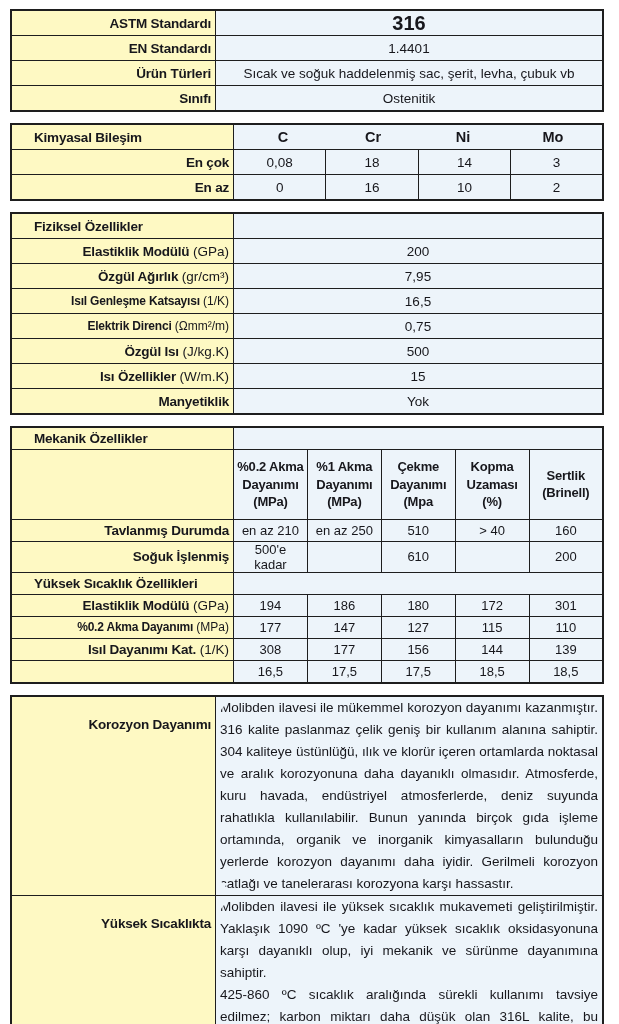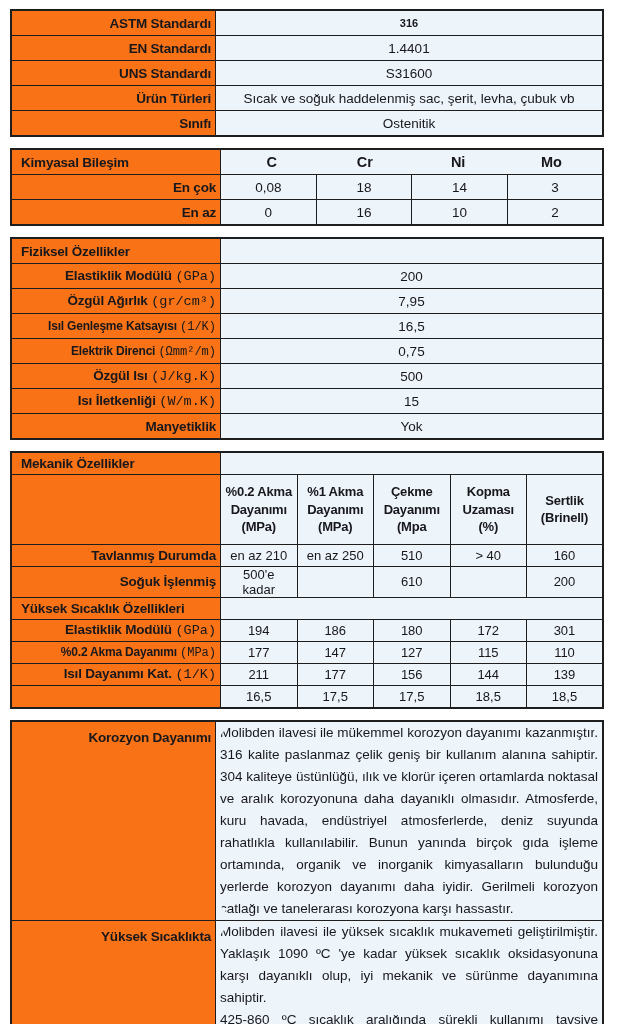--- a/index.html
+++ b/index.html
@@ -14,63 +14,59 @@
     width:594px;margin:0 0 11px 10px;
     background:#edf4fa;
     border:2px solid #1e1e1e;
   }
   table.tbl td{
     border:1.5px solid #1e1e1e;
     height:24px;padding:0 4px;
     font-size:13.5px;overflow:hidden;
   }
   td.lbl{
-    width:195px;background:#f97316;
+    width:195px;background:#fef9c3;
     font-weight:bold;text-align:right;
     padding-right:7px;letter-spacing:-0.2px;
   }
-  td.lbl.left{text-align:left;padding-left:9px;}
-  td.lbl .unit{font-weight:normal;letter-spacing:0;font-family:Liberation Mono, monospace;}
+  td.lbl.left{text-align:left;padding-left:22px;}
+  td.lbl .unit{font-weight:normal;letter-spacing:0;}
   td.lbl.small{font-size:12px;}
   td.val{text-align:center;}
-  td.val.strong{font-weight:bold;font-size:11px;}
+  td.val.strong{font-weight:bold;font-size:20px;}
   .grid4{display:grid;grid-template-columns:repeat(4,1fr);}
   .grid4 span{text-align:center;font-weight:bold;font-size:14.5px;}
   
   table.t4 td{height:21px;}
   table.t4 td.colh{
     height:auto;font-weight:bold;text-align:center;
     font-size:13px;line-height:1.35;padding:8px 2px;
     vertical-align:middle;letter-spacing:-0.2px;
   }
   table.t4 td.val{font-size:13px;}
   
   table.t5 td{height:auto;}
-  table.t5 td.lbl{vertical-align:top;padding-top:8px;}
+  table.t5 td.lbl{vertical-align:top;padding-top:20px;}
   td.note{
     text-align:justify;padding:2px 7px 3px 7px;
     font-size:13.2px;line-height:22px;vertical-align:top;border-radius:28px;
   }
 </style>
 </head>
 <body>
 
 <table class="tbl t1">
   <tbody>
       <tr>
     <td class="lbl">ASTM Standardı</td>
     <td class="val strong">316</td>
   </tr>
   <tr>
     <td class="lbl">EN Standardı</td>
     <td class="val">1.4401</td>
-  </tr>
-  <tr>
-    <td class="lbl">UNS Standardı</td>
-    <td class="val">S31600</td>
   </tr>
   <tr>
     <td class="lbl">Ürün Türleri</td>
     <td class="val">Sıcak ve soğuk haddelenmiş sac, şerit, levha, çubuk vb</td>
   </tr>
   <tr>
     <td class="lbl">Sınıfı</td>
     <td class="val">Ostenitik</td>
   </tr>
 </tbody>
@@ -126,21 +122,21 @@
   </tr>
   <tr>
     <td class="lbl small"><span>Elektrik Direnci</span> <span class="unit">(Ωmm²/m)</span></td>
     <td class="val">0,75</td>
   </tr>
   <tr>
     <td class="lbl"><span>Özgül Isı</span> <span class="unit">(J/kg.K)</span></td>
     <td class="val">500</td>
   </tr>
   <tr>
-    <td class="lbl"><span>Isı İletkenliği</span> <span class="unit">(W/m.K)</span></td>
+    <td class="lbl"><span>Isı Özellikler</span> <span class="unit">(W/m.K)</span></td>
     <td class="val">15</td>
   </tr>
   <tr>
     <td class="lbl"><span>Manyetiklik</span></td>
     <td class="val">Yok</td>
   </tr>
 </tbody>
   </table>
 
 <table class="tbl t4">
@@ -188,21 +184,21 @@
   <tr>
     <td class="lbl small"><span>%0.2 Akma Dayanımı</span> <span class="unit">(MPa)</span></td>
     <td class="val">177</td>
     <td class="val">147</td>
     <td class="val">127</td>
     <td class="val">115</td>
     <td class="val">110</td>
   </tr>
   <tr>
     <td class="lbl"><span>Isıl Dayanımı Kat.</span> <span class="unit">(1/K)</span></td>
-    <td class="val">211</td>
+    <td class="val">308</td>
     <td class="val">177</td>
     <td class="val">156</td>
     <td class="val">144</td>
     <td class="val">139</td>
   </tr>
   <tr>
     <td class="lbl"><span></span></td>
     <td class="val">16,5</td>
     <td class="val">17,5</td>
     <td class="val">17,5</td>

